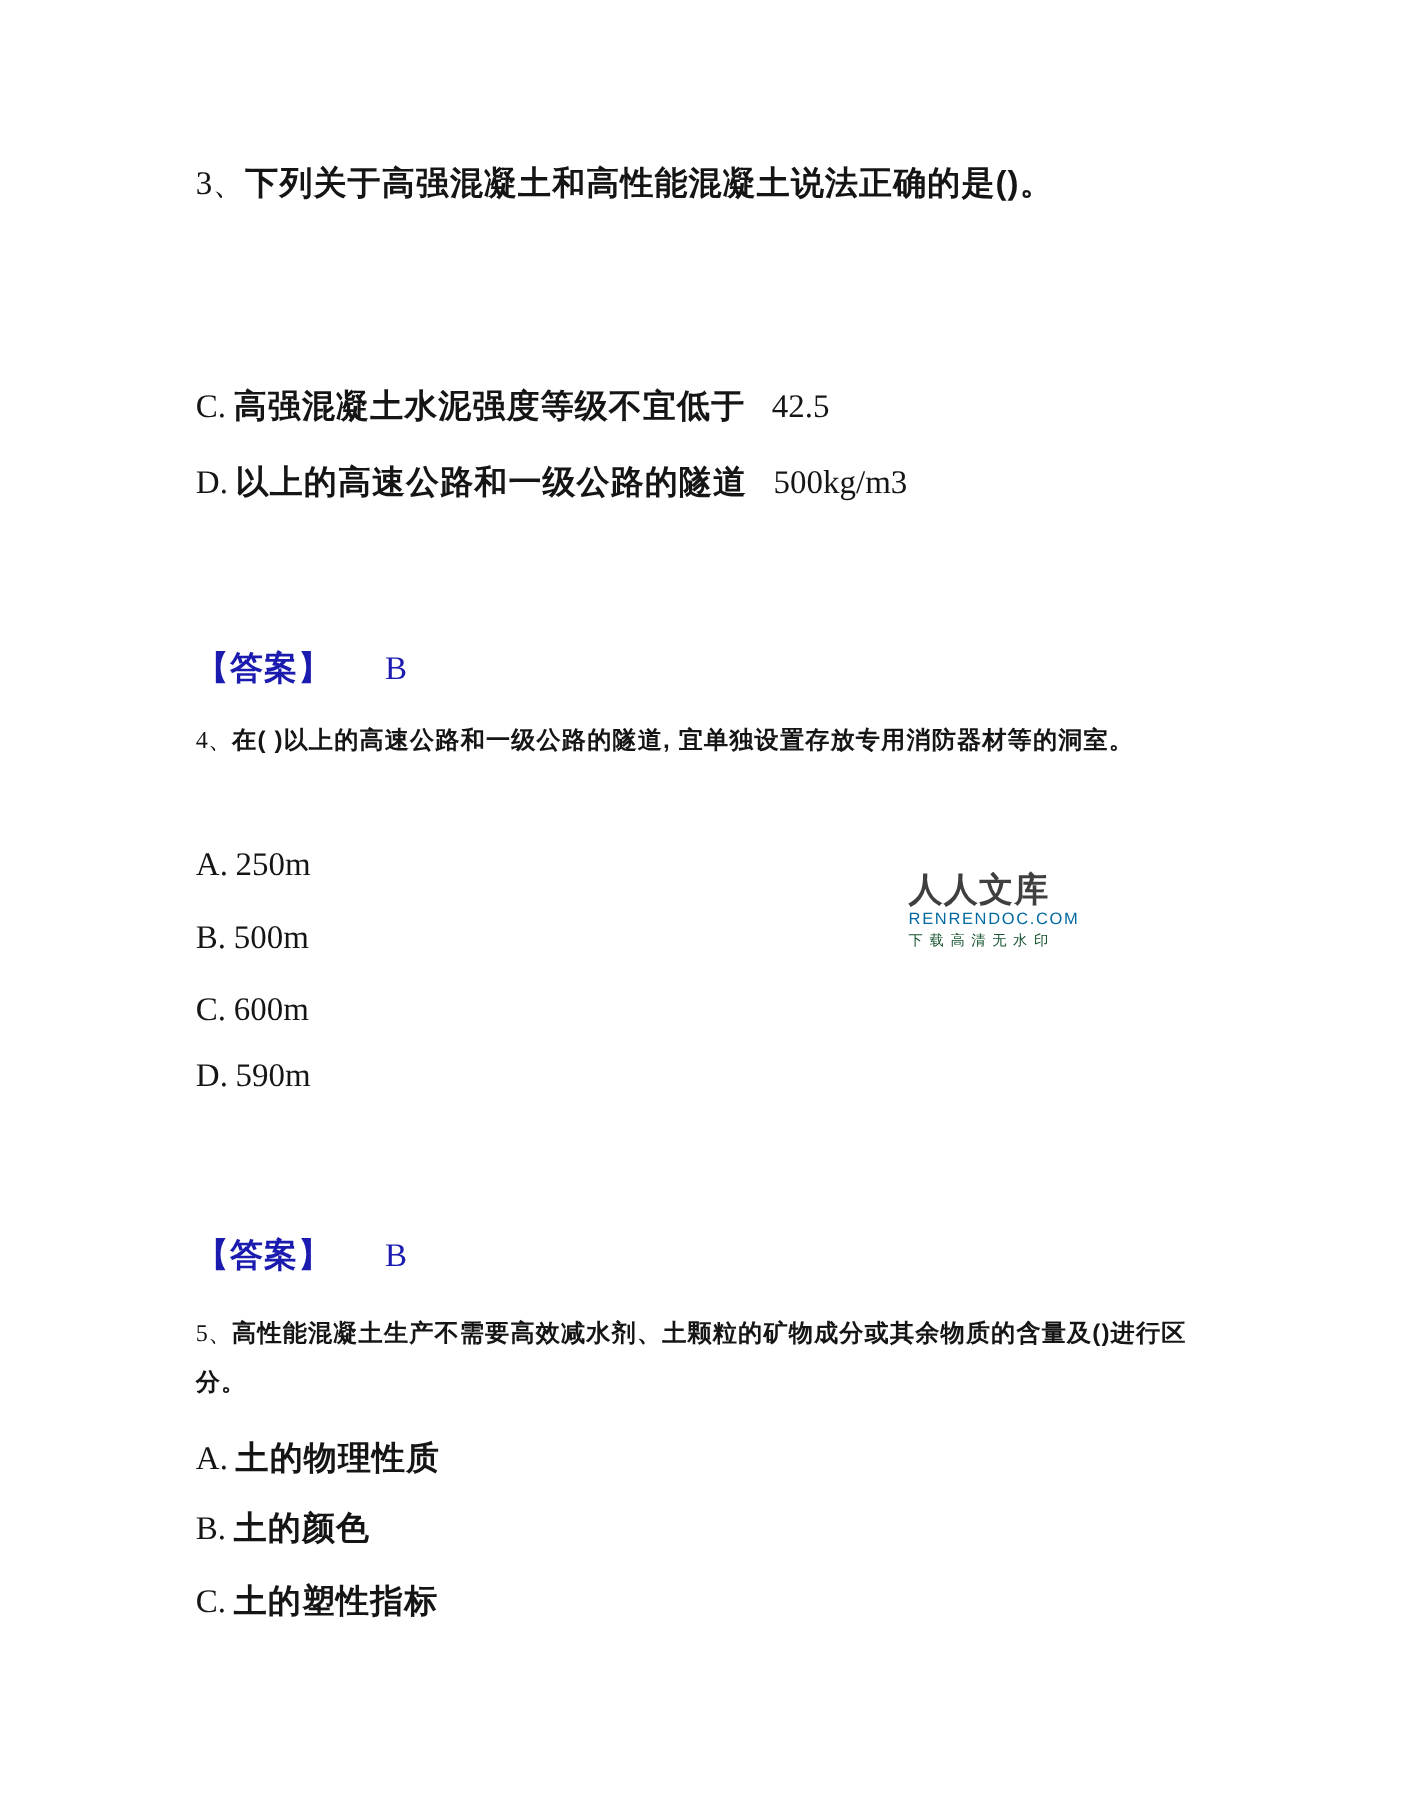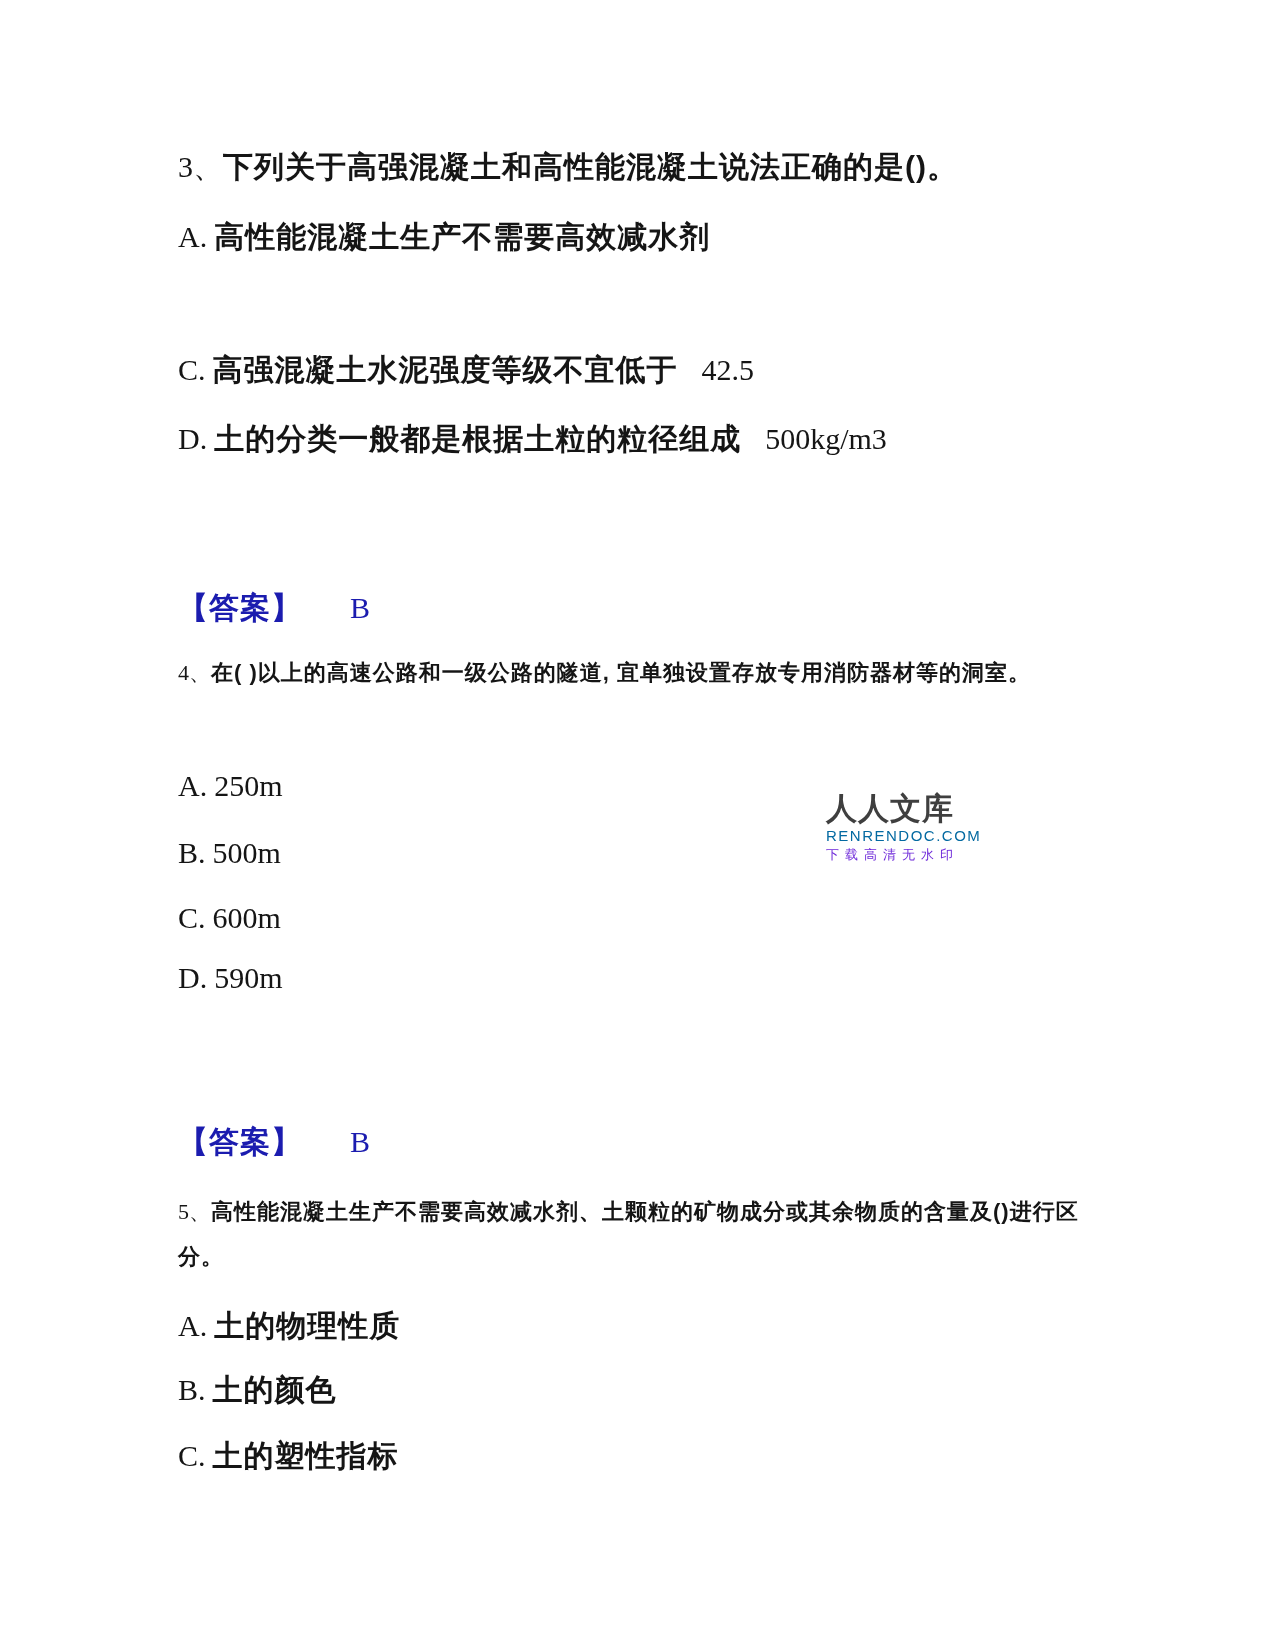--- a/index.html
+++ b/index.html
@@ -77,42 +77,39 @@
     font-size: 15px;
     letter-spacing: 1.5px;
     color: #0369a1;
     margin-top: 4px;
     white-space: nowrap;
   }
   .wm-tagline {
     font-family: "Liberation Sans", sans-serif;
     font-size: 13px;
     letter-spacing: 6px;
-    color: #6d28d9;
+    color: #14532d;
     margin-top: 5px;
     white-space: nowrap;
   }
 </style>
 </head>
 <body>
 
 <div class="page">
 
   <div class="line" style="top:152px">
     <span class="latin">3、</span><span class="cjk">下列关于高强混凝土和高性能混凝土说法正确的是()。</span>
   </div>
 
-  <div class="line" style="top:222px">
-    <span class="latin pfx">A.</span><span class="cjk">高性能混凝土生产不需要高效减水剂</span><span class="latin sfx"></span>
-  </div>
   <div class="line" style="top:355px">
     <span class="latin pfx">C.</span><span class="cjk">高强混凝土水泥强度等级不宜低于</span><span class="latin sfx">42.5</span>
   </div>
   <div class="line" style="top:424px">
-    <span class="latin pfx">D.</span><span class="cjk">土的分类一般都是根据土粒的粒径组成</span><span class="latin sfx">500kg/m3</span>
+    <span class="latin pfx">D.</span><span class="cjk">以上的高速公路和一级公路的隧道</span><span class="latin sfx">500kg/m3</span>
   </div>
 
   <div class="line answer-line" style="top:593px">
     <span class="ans-label">【答案】</span><span class="ans-value">B</span>
   </div>
 
   <div class="para" style="top:650px">
     <span class="latin">4、</span><span class="cjk">在(  )以上的高速公路和一级公路的隧道, 宜单独设置存放专用消防器材等的洞室。</span>
   </div>
 

